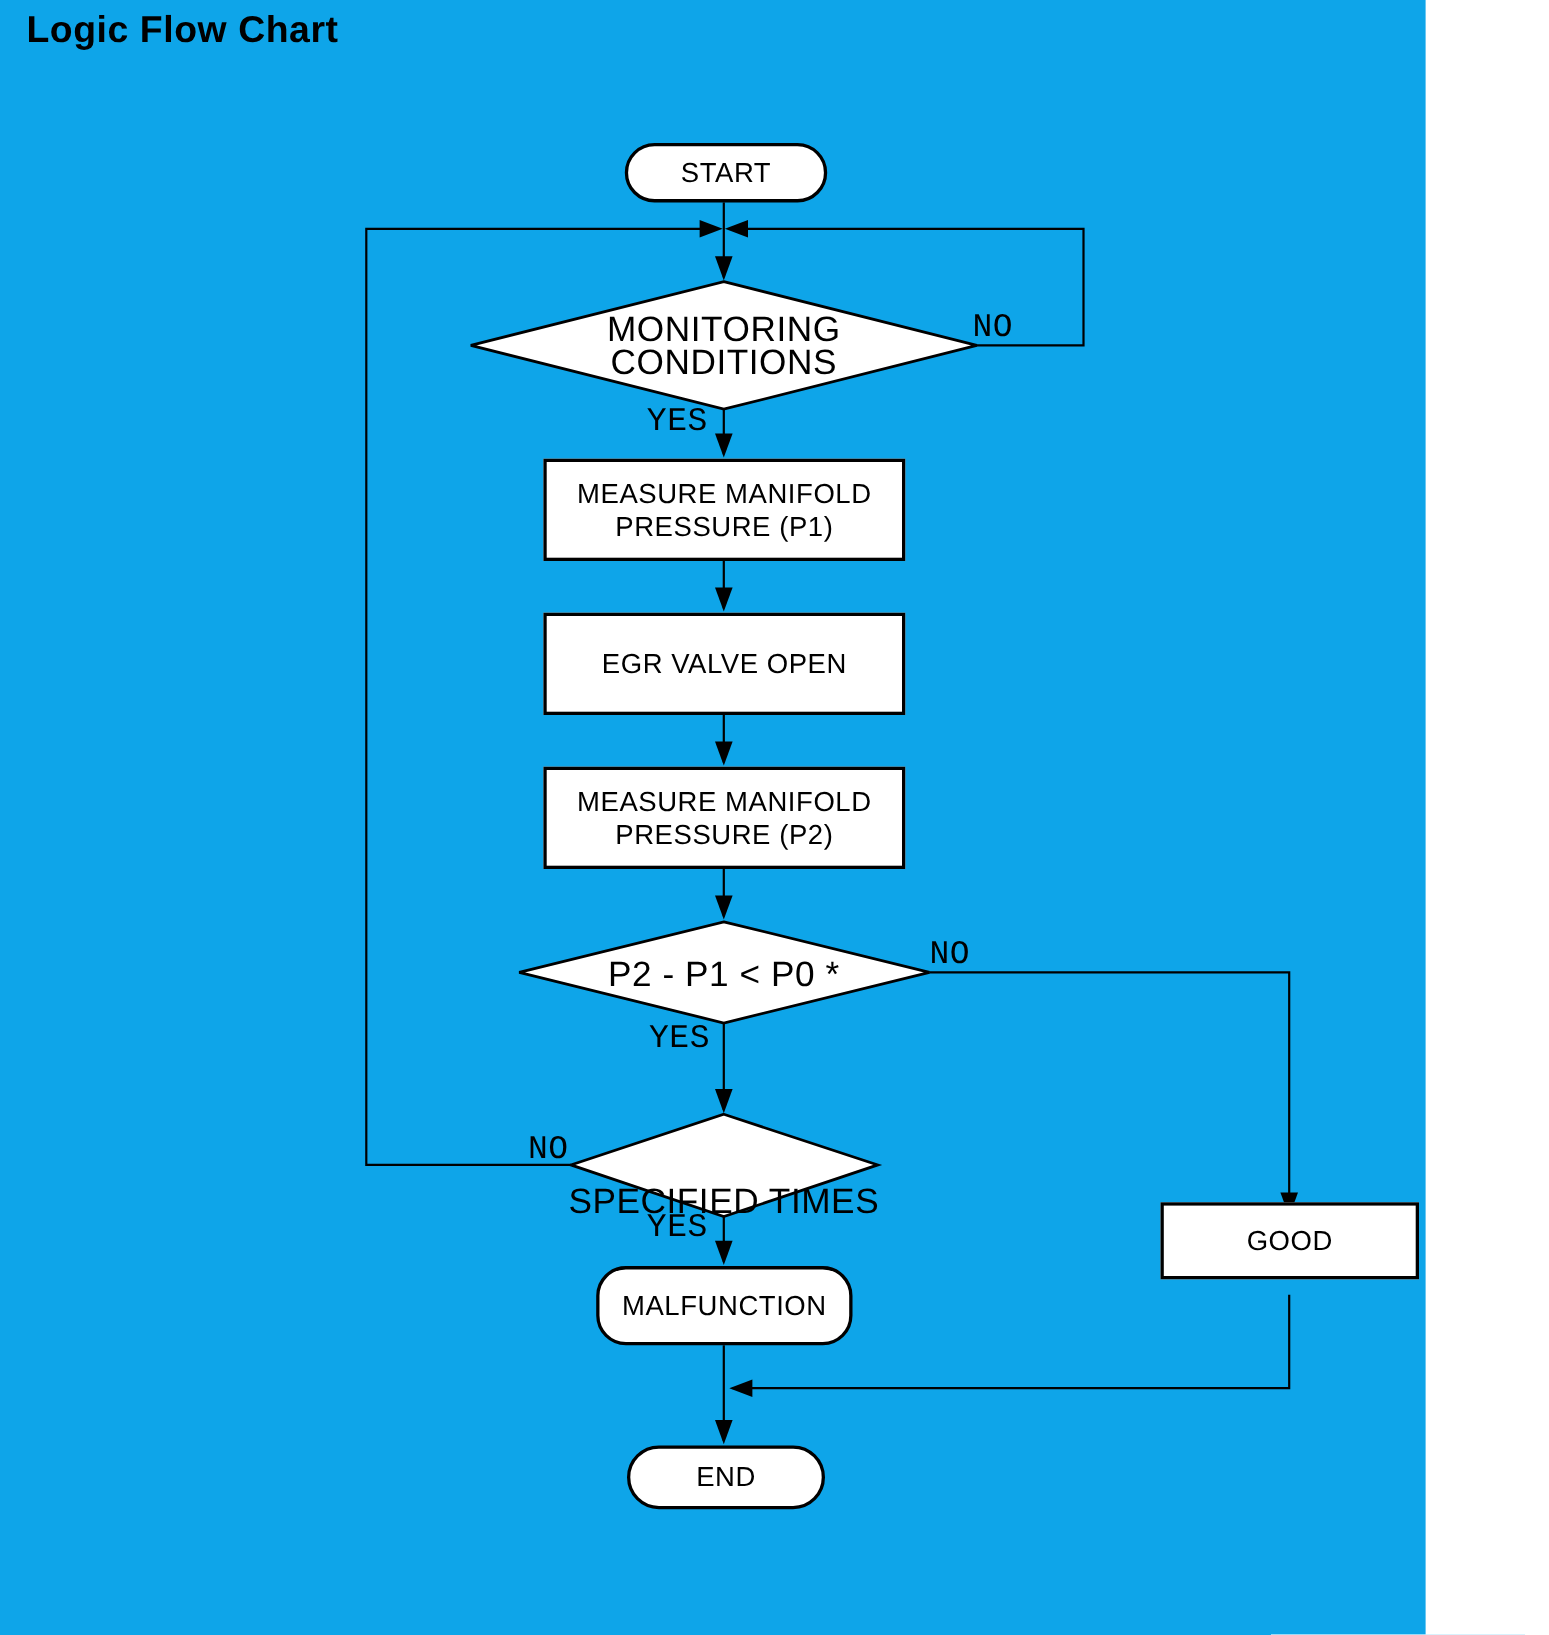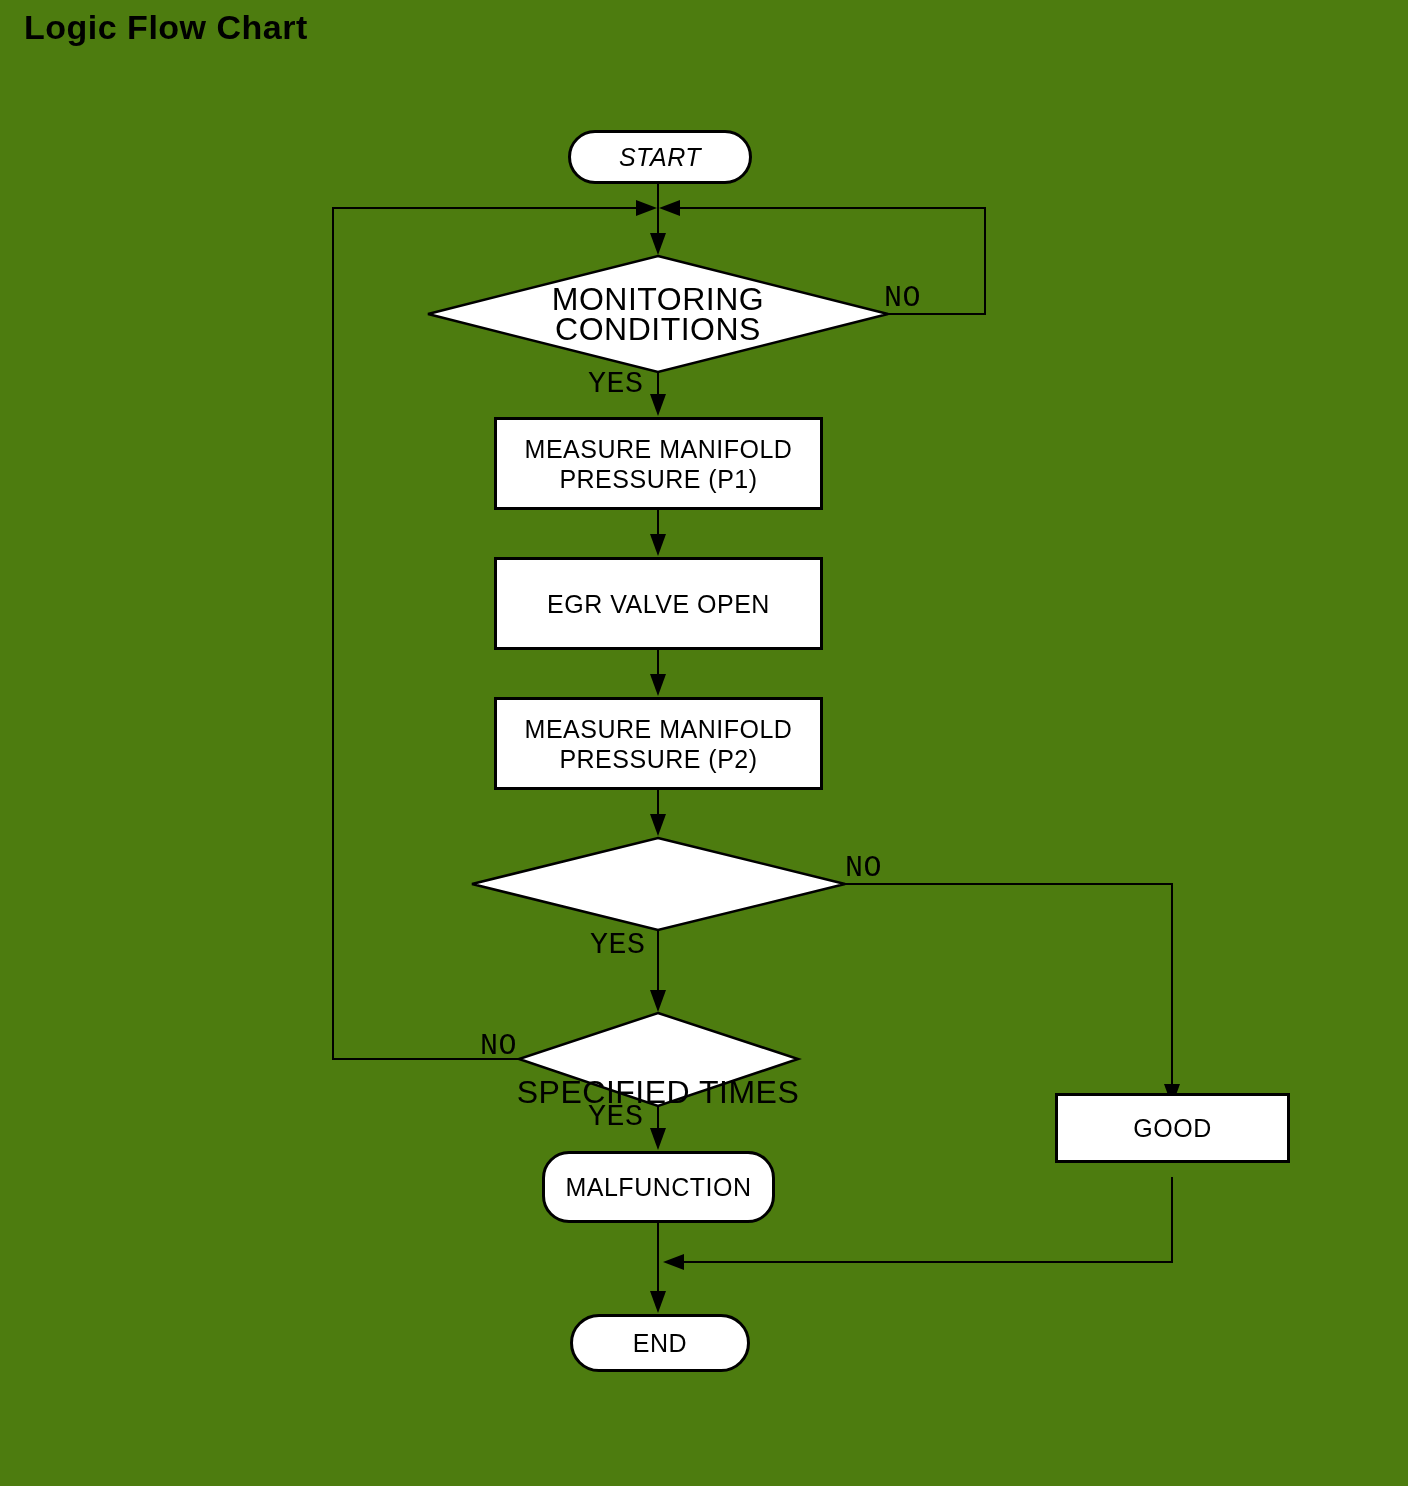--- a/index.html
+++ b/index.html
@@ -3,23 +3,23 @@
 <meta charset="utf-8">
 <style>
   html, body {
     margin: 0;
     padding: 0;
     background: #ffffff;
     font-family: "Liberation Sans", "DejaVu Sans", sans-serif;
   }
   .canvas {
     position: relative;
-    width: 1408px;
+    width: 1296px;
     height: 1486px;
-    background: #4d7c0f;
+    background: #0ea5e9;
     overflow: hidden;
   }
   .page-title {
     position: absolute;
     left: 24px;
     top: 8px;
     font-size: 34px;
     font-weight: bold;
     color: #000;
     letter-spacing: 0.5px;
@@ -109,39 +109,40 @@
       <polygon points="658,1313 650,1291 666,1291"></polygon>
     </g>
 
     <g fill="#ffffff" stroke="#000" stroke-width="2.5">
       <polygon points="658,256 888,314 658,372 428,314"></polygon>
       <polygon points="658,838 845,884 658,930 472,884"></polygon>
       <polygon points="658,1013 798,1059 658,1106 519,1059"></polygon>
     </g>
   </svg>
 
-  <div class="node pill" style="left:568px; top:130px; width:184px; height:54px;font-style:italic;">START</div>
+  <div class="node pill" style="left:568px; top:130px; width:184px; height:54px;">START</div>
 
   <div class="node" style="left:494px; top:417px; width:329px; height:93px;">MEASURE MANIFOLD
 PRESSURE (P1)</div>
 
   <div class="node" style="left:494px; top:557px; width:329px; height:93px;">EGR VALVE OPEN</div>
 
   <div class="node" style="left:494px; top:697px; width:329px; height:93px;">MEASURE MANIFOLD
 PRESSURE (P2)</div>
 
   <div class="node" style="left:542px; top:1151px; width:233px; height:72px;border-radius:27px;">MALFUNCTION</div>
 
   <div class="node" style="left:1055px; top:1093px; width:235px; height:70px;">GOOD</div>
 
   <div class="node pill" style="left:570px; top:1314px; width:180px; height:58px;">END</div>
 
   <div class="dlabel" style="left:498px; top:284px; width:320px;">MONITORING
 CONDITIONS</div>
 
+  <div class="dlabel" style="left:498px; top:870px; width:320px;">P2 - P1 &lt; P0 *</div>
 
   <div class="dlabel" style="left:498px; top:1045px; width:320px;margin-top:32px;">SPECIFIED TIMES</div>
 
   <div class="elabel" style="left:884px; top:281px;">NO</div>
   <div class="elabel" style="left:588px; top:367px;">YES</div>
   <div class="elabel" style="left:845px; top:851px;">NO</div>
   <div class="elabel" style="left:590px; top:928px;">YES</div>
   <div class="elabel" style="left:480px; top:1029px;">NO</div>
   <div class="elabel" style="left:588px; top:1100px;">YES</div>
 

